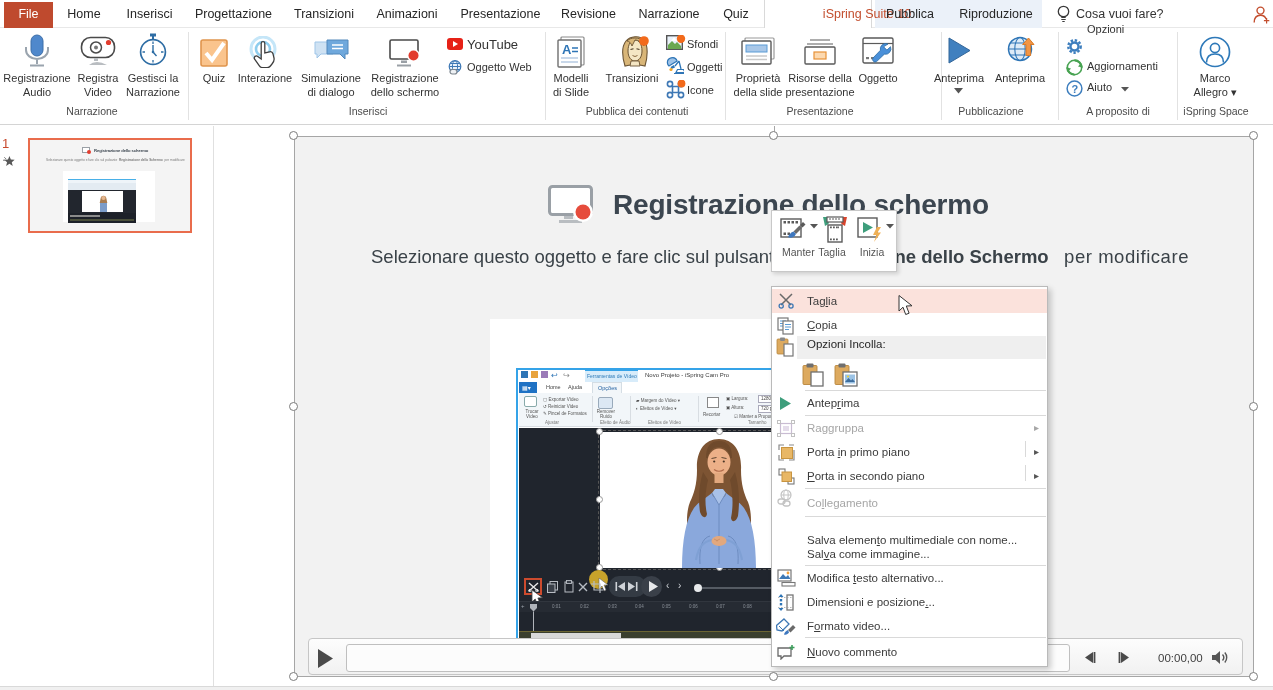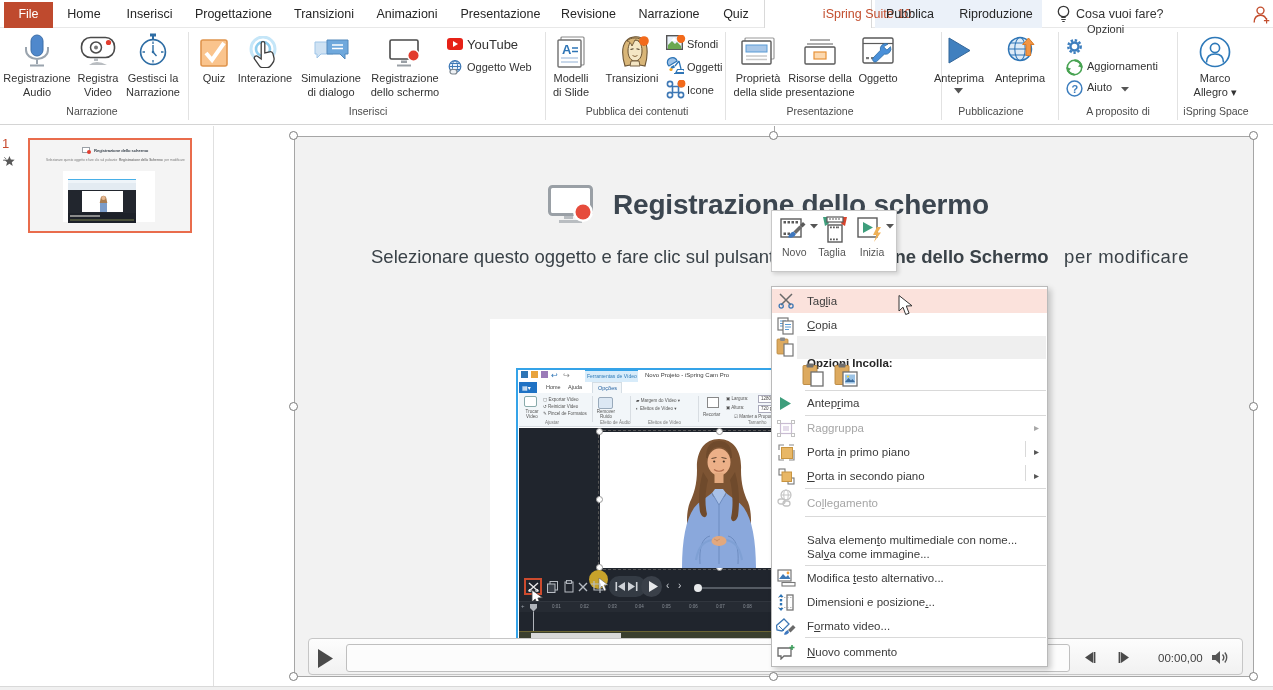--- a/index.html
+++ b/index.html
@@ -451,21 +451,21 @@
 <svg class="a" style="left:780px;top:218px" width="30" height="26" viewBox="0 0 30 26">
 <rect x="1" y="1" width="20" height="18" fill="#fff" stroke="#5a5a5a" stroke-width="1.4"></rect>
 <path d="M3.5 3 h2.5 v2.5 h-2.5 z M7.5 3 h2.5 v2.5 h-2.5 z M11.5 3 h2.5 v2.5 h-2.5 z M15.5 3 h2.5 v2.5 h-2.5 z M3.5 14.5 h2.5 v2.5 h-2.5 z M7.5 14.5 h2.5 v2.5 h-2.5 z M11.5 14.5 h2.5 v2.5 h-2.5 z" fill="#5a5a5a"></path>
 <path d="M20 7 l3-3 2.5 2.5 -3 3 z" fill="#5a5a5a"></path>
       <path d="M19.5 7.5 l-6 6 2.5 2.5 6-6 z" fill="#6a6a6a"></path>
 <path d="M13.5 13.5 c-2 1-4.5 2.5-5.5 5.5 c2.5 1.5 5.5 0.5 7-1.5 l1-1.5 z" fill="#3e78c0"></path>
 </svg>
 <svg class="a" style="left:810px;top:224px" width="8" height="5" viewBox="0 0 8 5">
       <path d="M0 0 h8 L4 4.5 z" fill="#555"></path>
     </svg>
-<div class="a" style="left:782px;top:246px;width:24px;text-align:center;font-size:10.5px;color:#555">Novo</div>
+<div class="a" style="left:782px;top:246px;width:24px;text-align:center;font-size:10.5px;color:#555">Manter</div>
 <svg class="a" style="left:822px;top:216px" width="26" height="28" viewBox="0 0 26 28">
 <path d="M1 1 h7 l-1.5 7 L3 10 z" fill="#3e9e7c"></path>
       <path d="M25 1 h-7 l1.5 7 L23 10 z" fill="#d9442c"></path>
 <rect x="5" y="1" width="16" height="5" fill="#fff" stroke="#5a5a5a" stroke-width="1.2"></rect>
 <path d="M8 2 v2 M11 2 v2 M14 2 v2 M17 2 v2" stroke="#5a5a5a" stroke-width="1"></path>
 <rect x="6" y="9" width="14" height="17" fill="#fff" stroke="#5a5a5a" stroke-width="1.4"></rect>
 <path d="M8 10.5 h1.8 v1.8 h-1.8 z M11 10.5 h1.8 v1.8 h-1.8 z M14 10.5 h1.8 v1.8 h-1.8 z M17 10.5 h-0.9 v1.8 h0.9 z M8 22.5 h1.8 v1.8 h-1.8 z M11 22.5 h1.8 v1.8 h-1.8 z M14 22.5 h1.8 v1.8 h-1.8 z" fill="#5a5a5a"></path>
 </svg>
 <div class="a" style="left:817px;top:246px;width:30px;text-align:center;font-size:10.5px;color:#555">Taglia</div>
 <svg class="a" style="left:857px;top:217px" width="28" height="26" viewBox="0 0 28 26">
@@ -493,21 +493,21 @@
         <rect x="6" y="4" width="10" height="13" fill="#fff" stroke="#777" stroke-width="1.2"></rect>
         <path d="M8 7.5 h6 M8 10 h6 M8 12.5 h4" stroke="#5b9bd5" stroke-width="1"></path>
       </svg>
 <div class="mi" style="top:33px"><u>C</u>opia</div>
 <div class="mrow" style="top:50px;left:26px;width:249px;height:23px;background:#efefef"></div>
 <svg class="a" style="left:5px;top:51px" width="19" height="20" viewBox="0 0 19 20">
         <rect x="1" y="2" width="11" height="15" rx="1" fill="#ddaa5f" stroke="#b8863c" stroke-width="0.8"></rect>
         <rect x="4" y="0.5" width="5" height="3.4" rx="0.8" fill="#888"></rect>
         <rect x="8" y="7" width="9" height="12" fill="#fff" stroke="#777" stroke-width="1.2"></rect>
       </svg>
-<div class="mi" style="top:71px;font-weight:bold;color:#262626">Opzioni Incolla:</div>
+<div class="mi" style="top:52px;font-weight:normal;color:#262626">Opzioni Incolla:</div>
 <svg class="a" style="left:31px;top:77px" width="22" height="24" viewBox="0 0 22 24">
         <rect x="1" y="2.5" width="14" height="19" rx="1" fill="#ddaa5f" stroke="#b8863c" stroke-width="0.9"></rect>
         <rect x="4.5" y="0.5" width="7" height="4" rx="1" fill="#6f6f6f"></rect>
         <rect x="9" y="9" width="12" height="14" fill="#fff" stroke="#6f6f6f" stroke-width="1.3"></rect>
       </svg>
 <svg class="a" style="left:63px;top:77px" width="24" height="24" viewBox="0 0 24 24">
         <rect x="1" y="2.5" width="14" height="19" rx="1" fill="#ddaa5f" stroke="#b8863c" stroke-width="0.9"></rect>
         <rect x="4.5" y="0.5" width="7" height="4" rx="1" fill="#6f6f6f"></rect>
         <rect x="9" y="9" width="14" height="14" fill="#fff" stroke="#6f6f6f" stroke-width="1.3"></rect>
         <rect x="11" y="11.5" width="10" height="9" fill="#9cc3e5"></rect>

